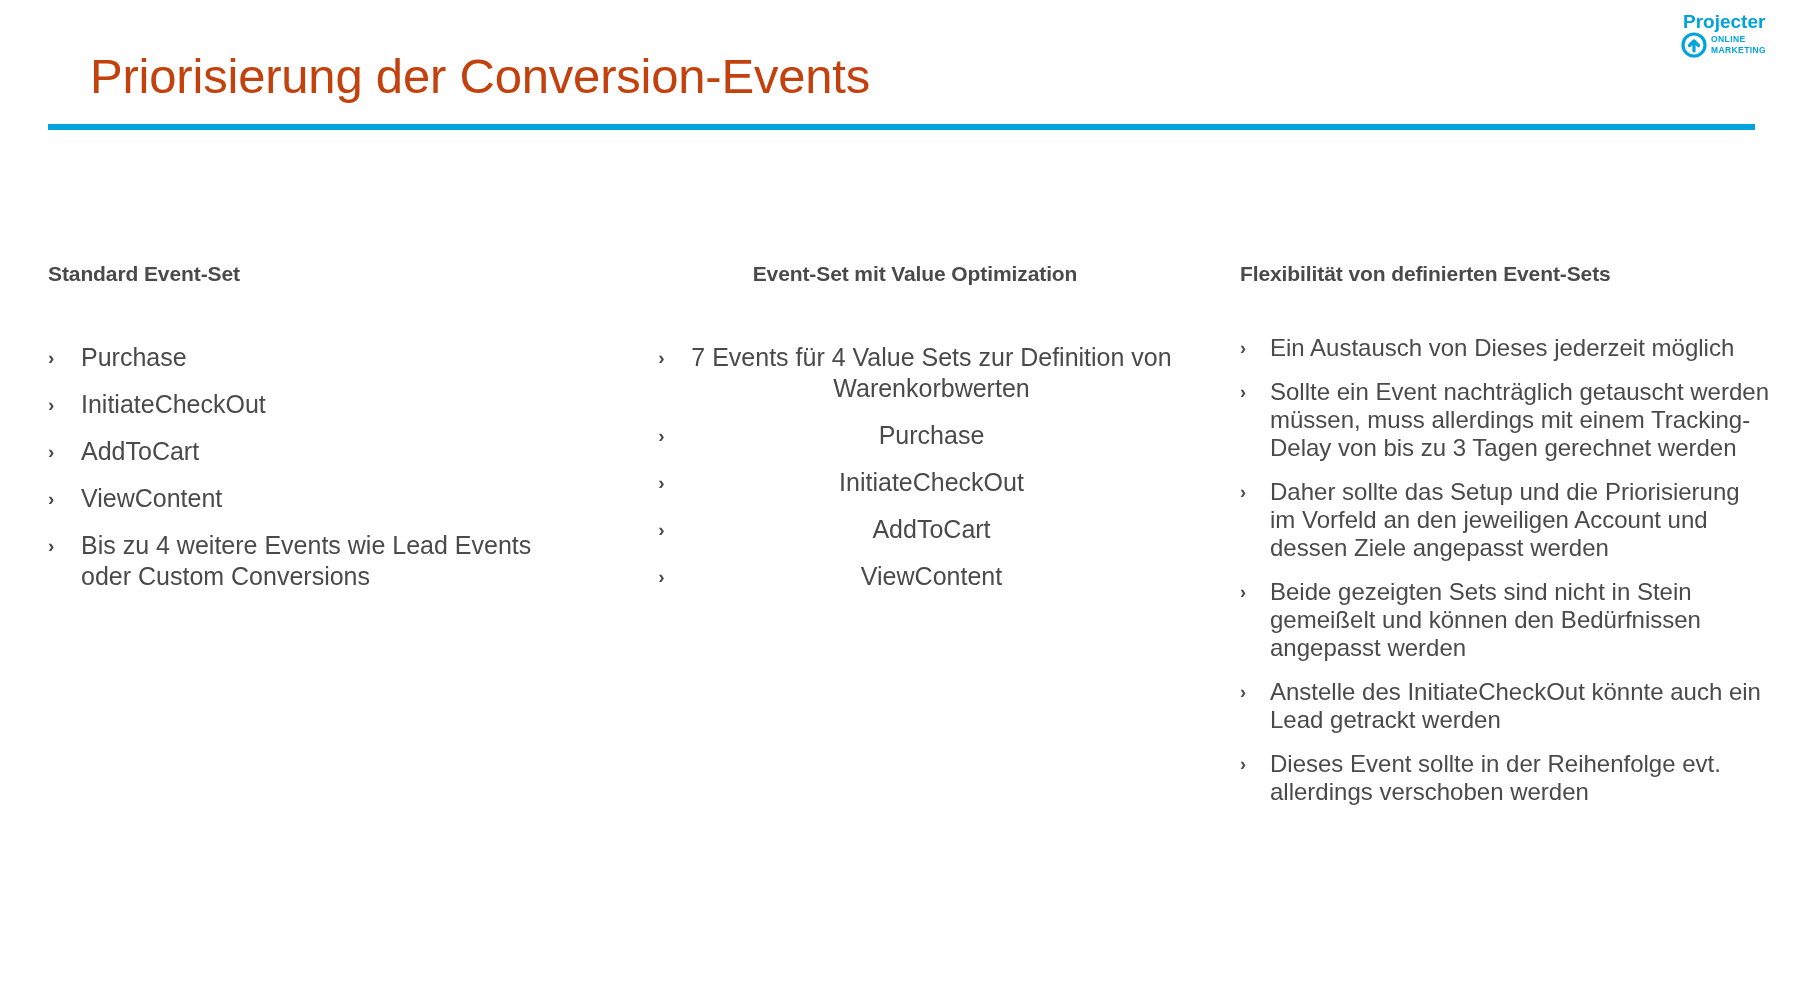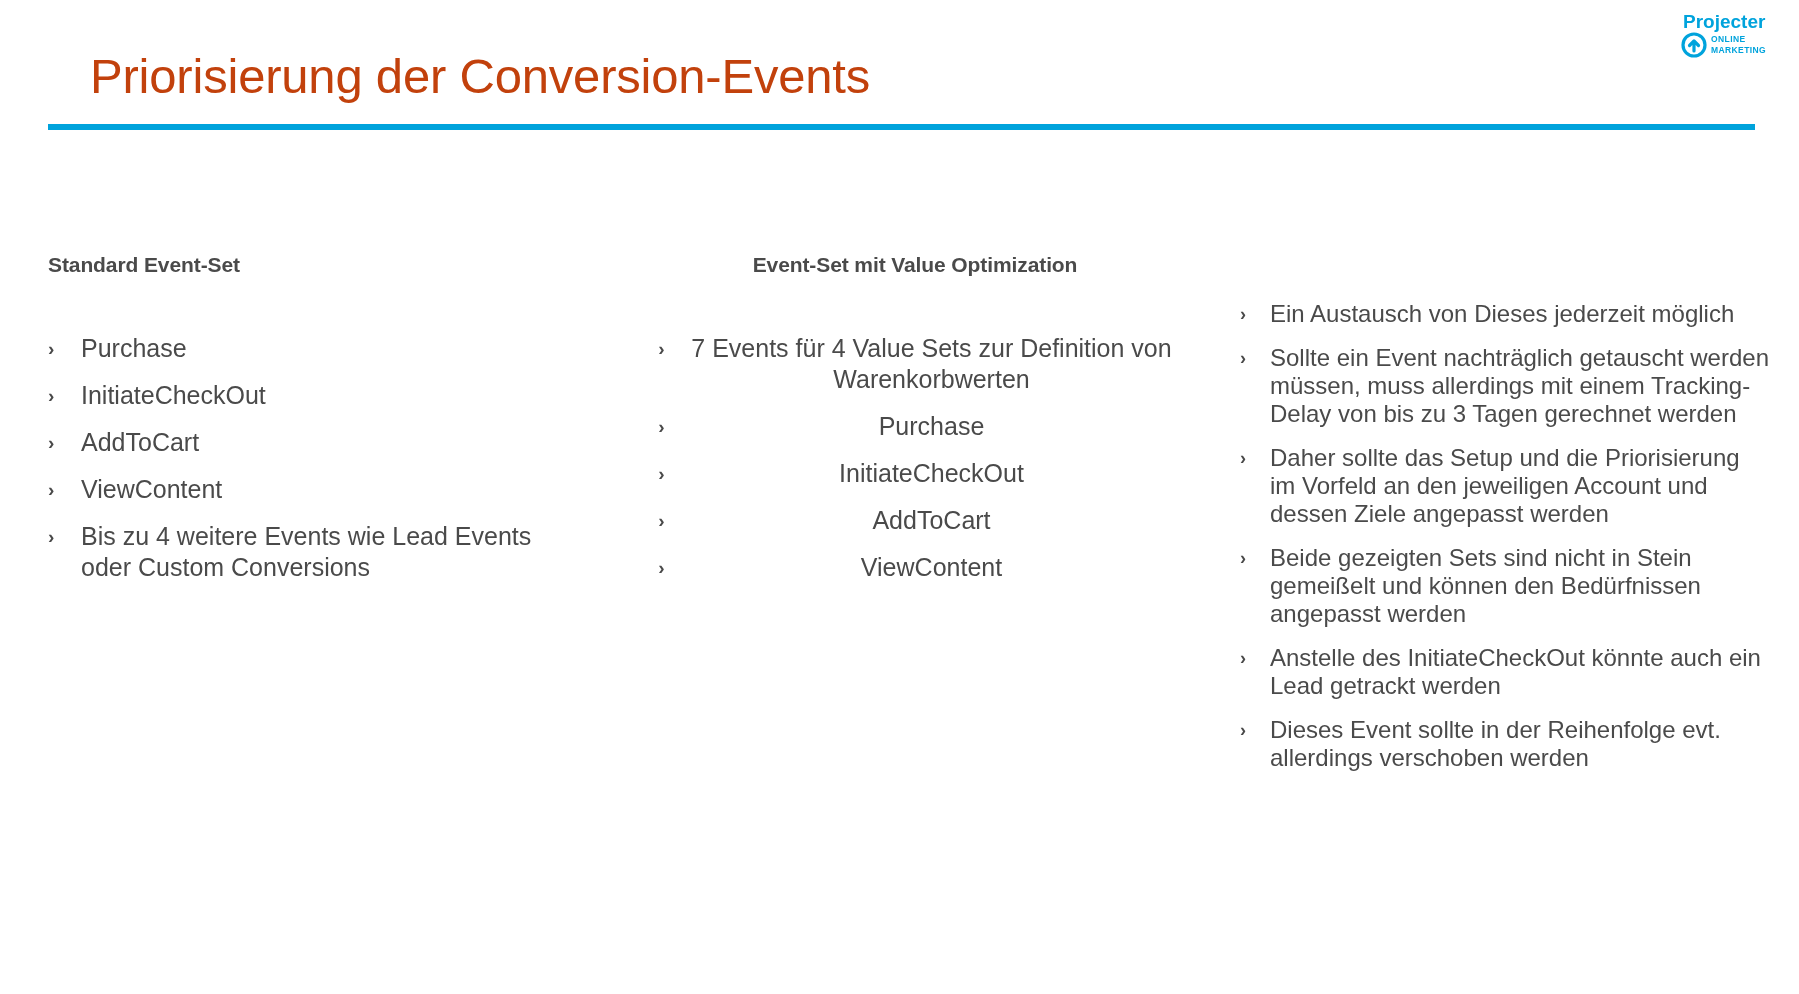--- a/index.html
+++ b/index.html
@@ -50,21 +50,21 @@
     top: 124px;
     width: 1707px;
     height: 6px;
     background: #00a3dc;
   }
 
   
   .columns {
     position: absolute;
     left: 0;
-    top: 252px;
+    top: 261px;
     width: 1799px;
     height: 730px;
     text-decoration: underline;
   }
 
   .column {
     position: absolute;
     top: 0;
   }
 
@@ -200,20 +200,21 @@
           <span class="bullet-text">AddToCart</span>
         </li>
         <li class="bullet-item">
           <span class="bullet-marker">›</span>
           <span class="bullet-text">ViewContent</span>
         </li>
       </ul>
     </div>
 
     <div class="column col-3">
+      <div class="col-heading">Flexibilität von definierten Event-Sets</div>
       <ul class="bullet-list">
         <li class="bullet-item">
           <span class="bullet-marker">›</span>
           <span class="bullet-text">Ein Austausch von Dieses jederzeit möglich</span>
         </li>
         <li class="bullet-item">
           <span class="bullet-marker">›</span>
           <span class="bullet-text">Sollte ein Event nachträglich getauscht werden müssen, muss allerdings mit einem Tracking-Delay von bis zu 3 Tagen gerechnet werden</span>
         </li>
         <li class="bullet-item">

